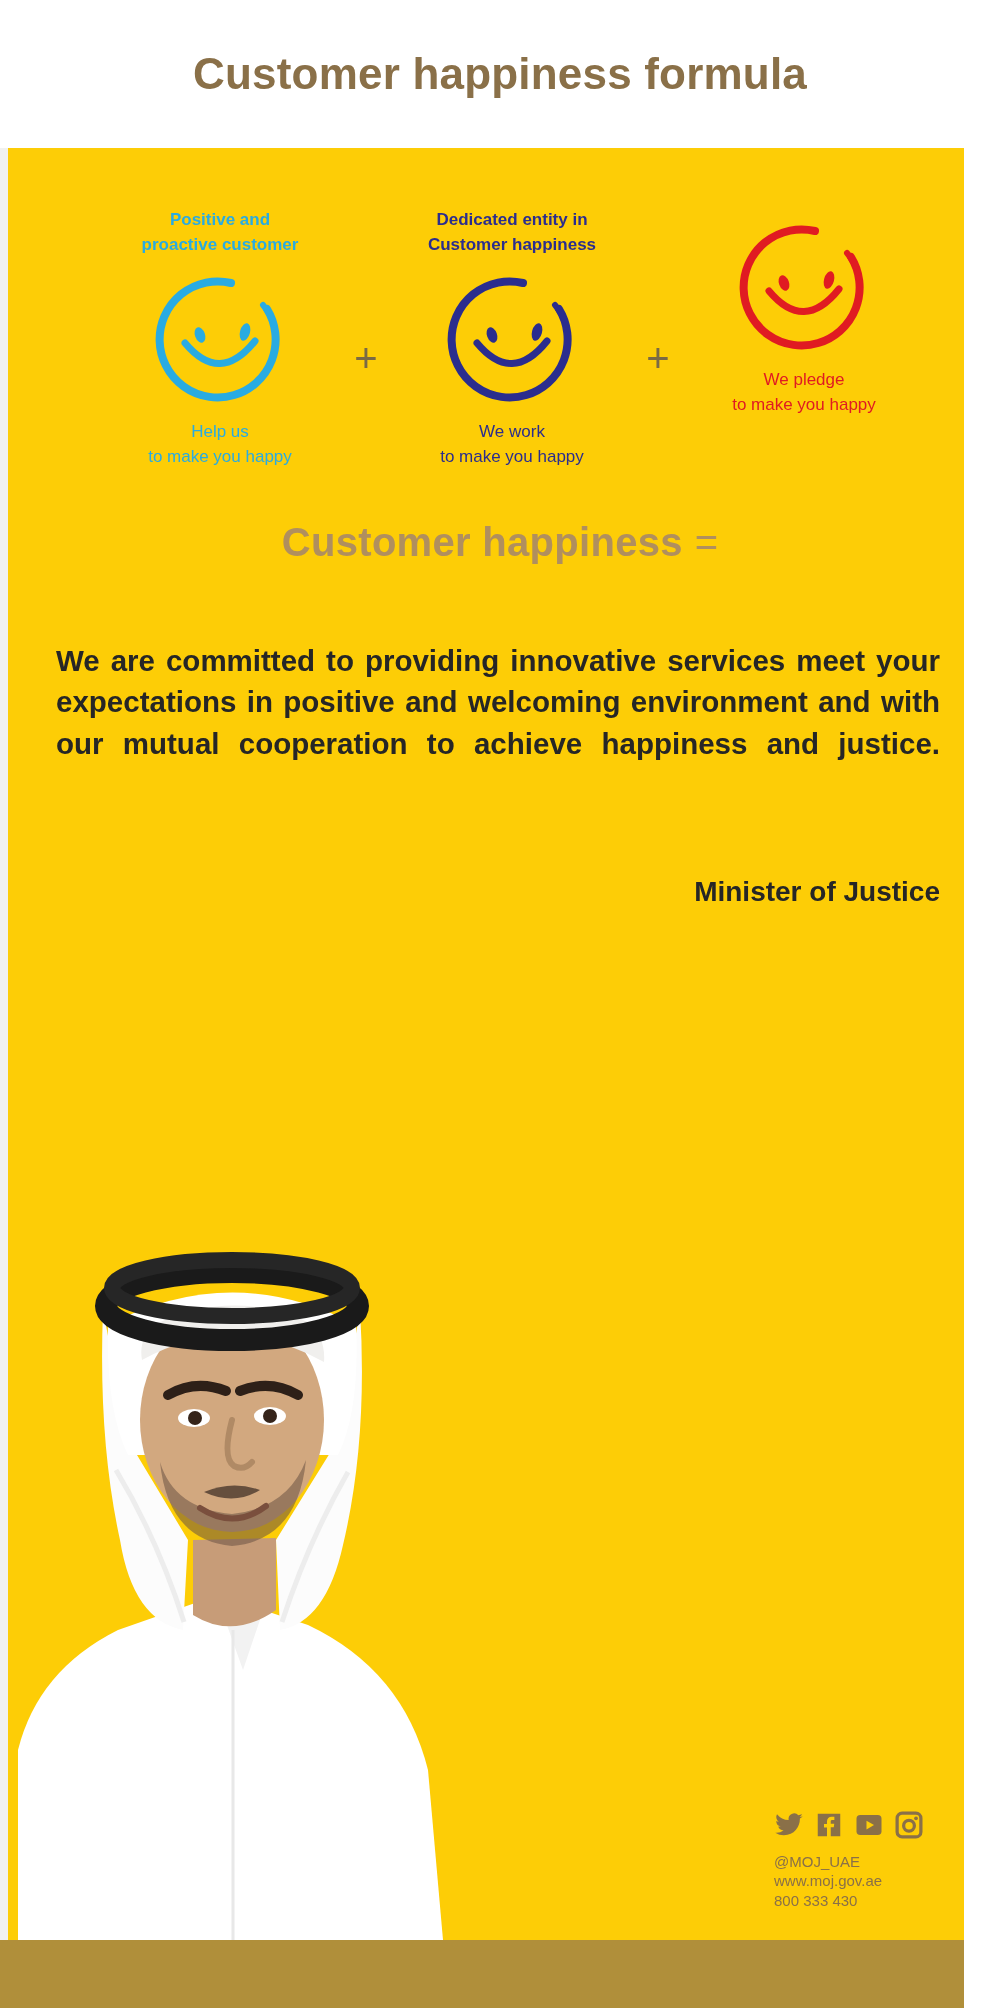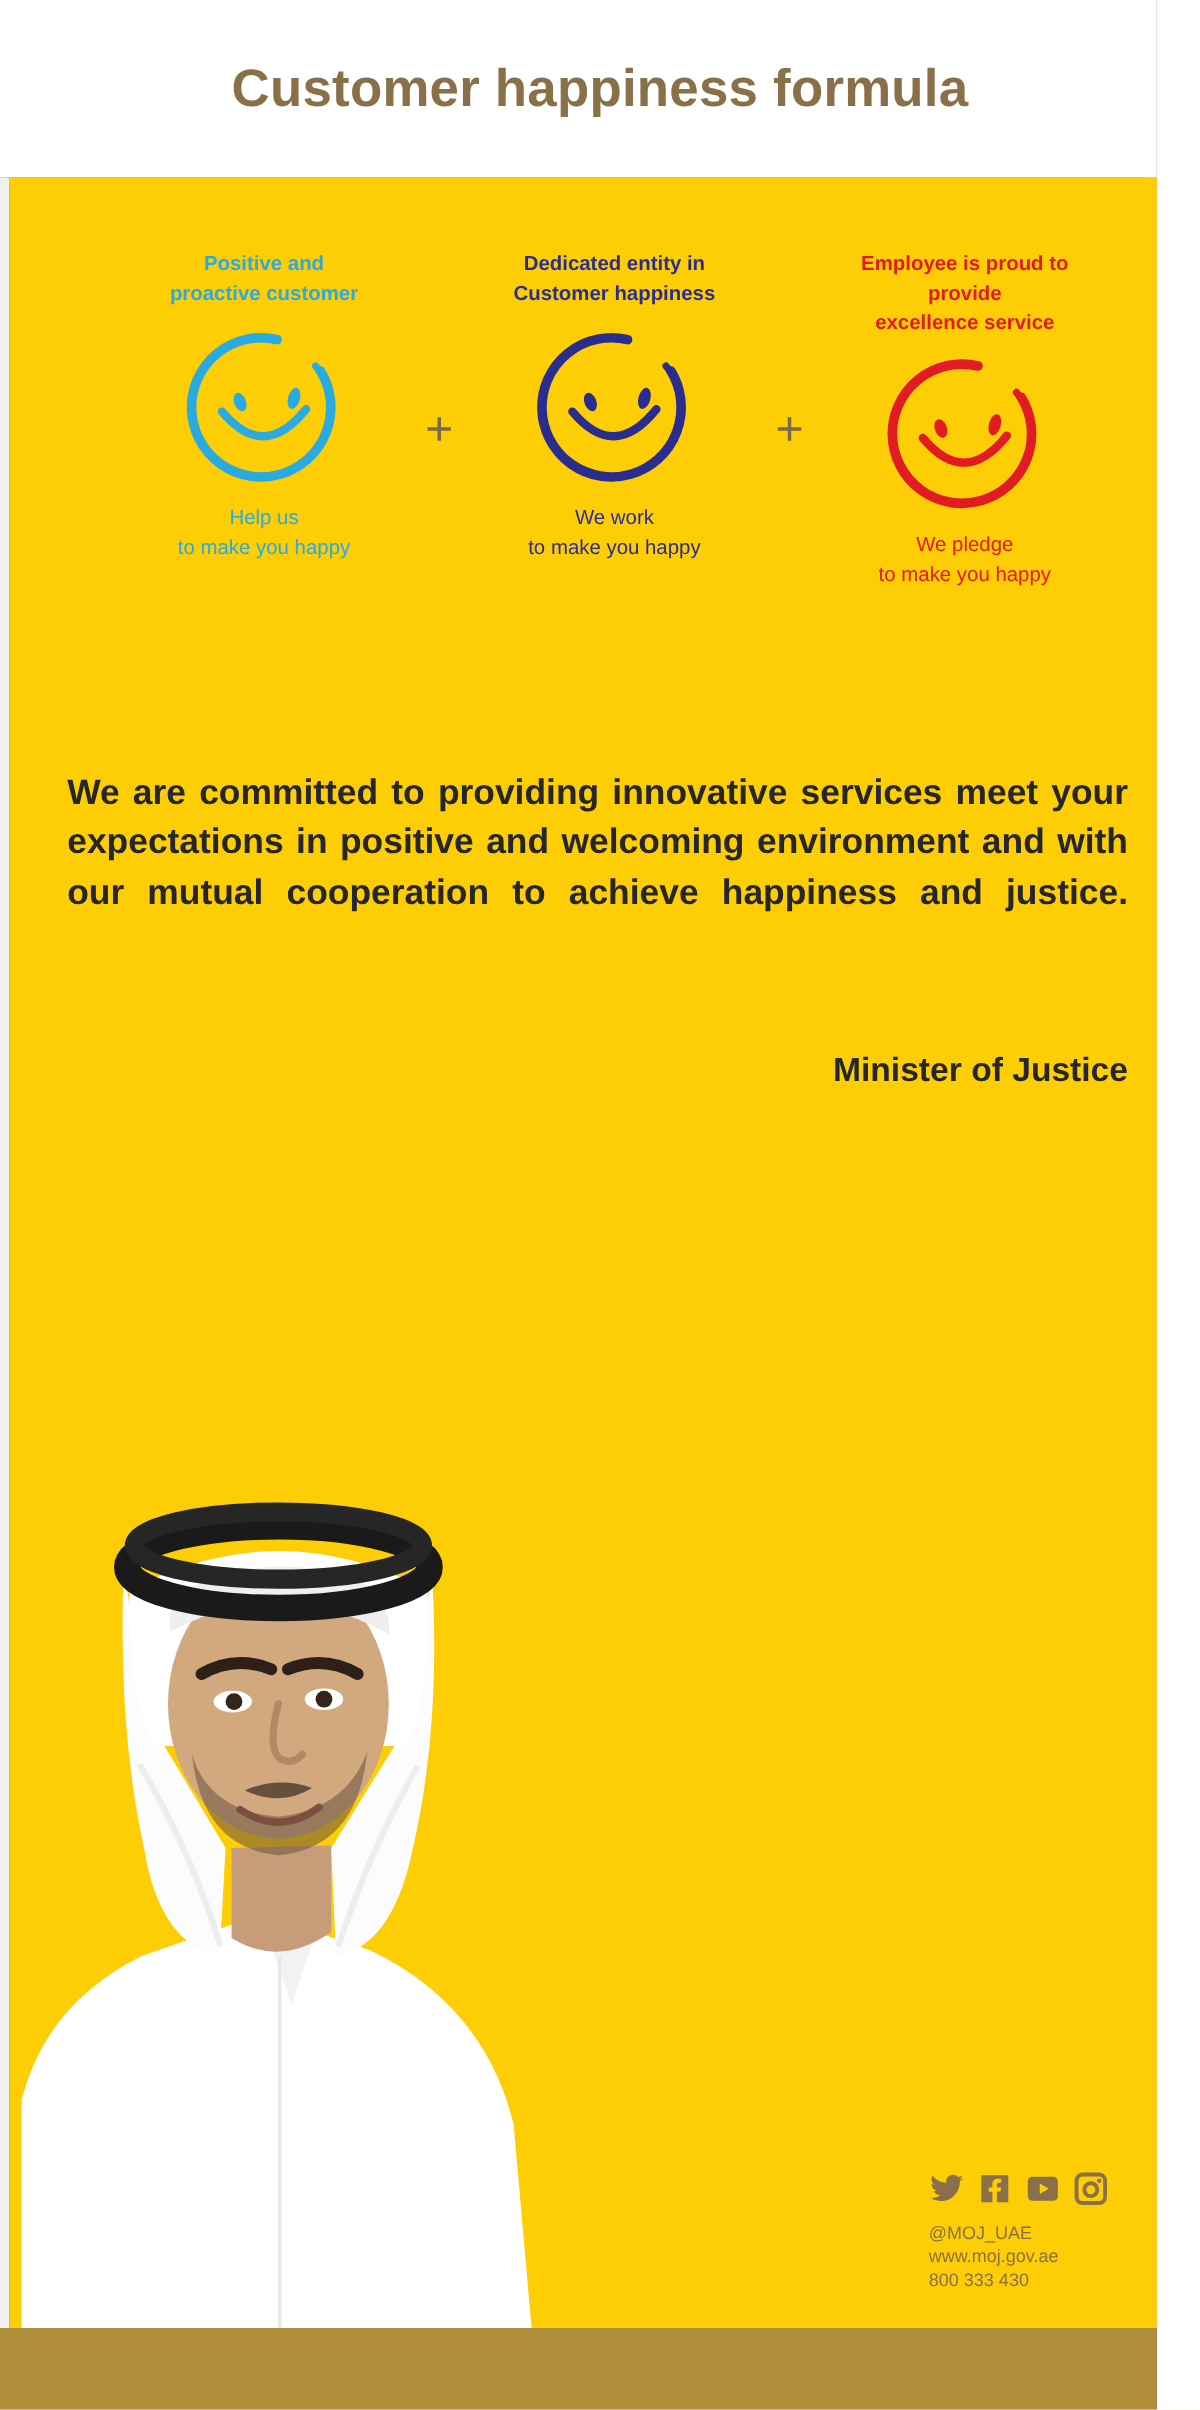--- a/index.html
+++ b/index.html
@@ -241,41 +241,40 @@
         </div>
         <div class="term-bottom" style="color:#2b2d8e">
           <span style="white-space:pre-line">We work
 to make you happy</span>
         </div>
       </div>
 
       <div class="plus">+</div>
 
       <div class="term">
-        <div class="term-top" style="color:#e01b22">
-          <span style="white-space:pre-line">Employee is proud to provide
-excellence service</span>
-        </div>
         <div class="smiley-wrap">
           <svg width="150" height="150" viewBox="0 0 150 150" aria-hidden="true">
             <path d="M122 44 a58 58 0 1 1 -36 -26" fill="none" stroke="#e01b22" stroke-width="8" stroke-linecap="round"></path>
             <path d="M118 40 a56 56 0 0 1 11 20" fill="none" stroke="#e01b22" stroke-width="6" stroke-linecap="round"></path>
             <path d="M40 78 q35 42 70 -2" fill="none" stroke="#e01b22" stroke-width="7" stroke-linecap="round"></path>
             <ellipse cx="55" cy="70" rx="5" ry="8" fill="#e01b22" transform="rotate(-20 55 70)"></ellipse>
             <ellipse cx="100" cy="67" rx="5" ry="9" fill="#e01b22" transform="rotate(15 100 67)"></ellipse>
           </svg>
         </div>
         <div class="term-bottom" style="color:#e01b22">
           <span style="white-space:pre-line">We pledge
 to make you happy</span>
         </div>
       </div>
 
     </div>
 
+    <div class="equation-line">
+      <span class="equation-text">Customer happiness</span><span class="equation-sign">=</span>
+    </div>
 
     <div class="message">
       <p class="para">We are committed to providing innovative services meet your expectations in positive and welcoming environment and with our mutual cooperation to achieve happiness and justice.</p>
     </div>
 
     <div class="signature">
       <div>Minister of Justice</div>
     </div>
 
     <div class="portrait">

